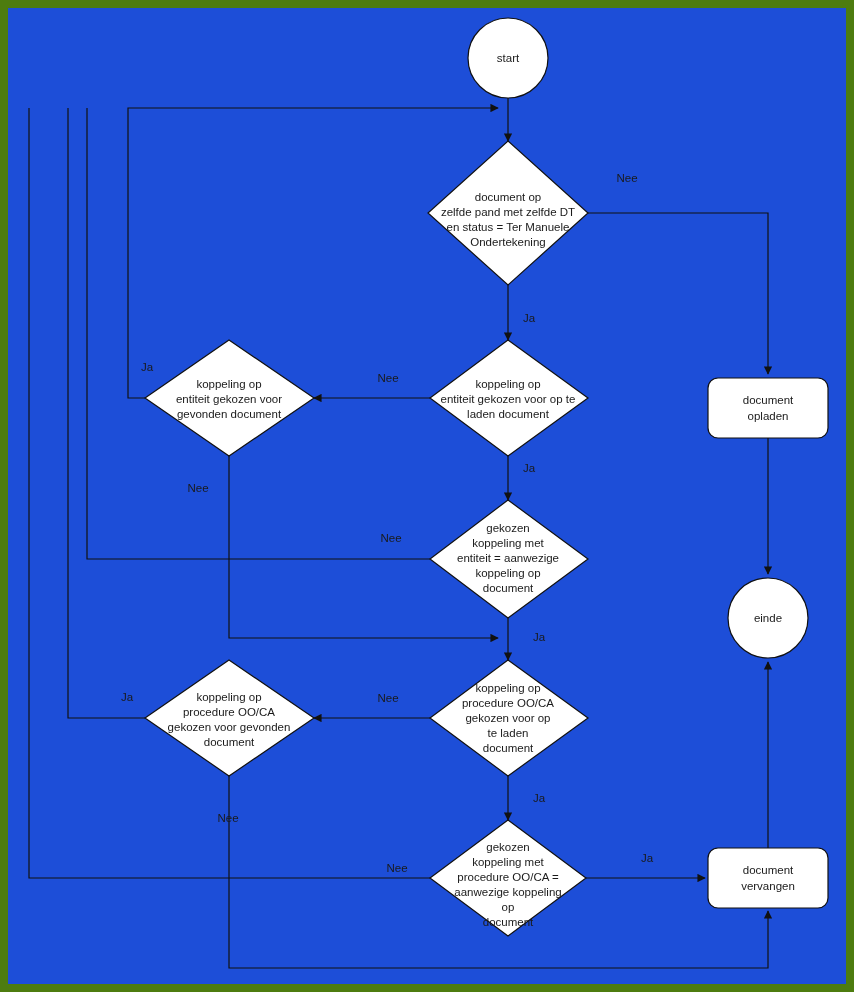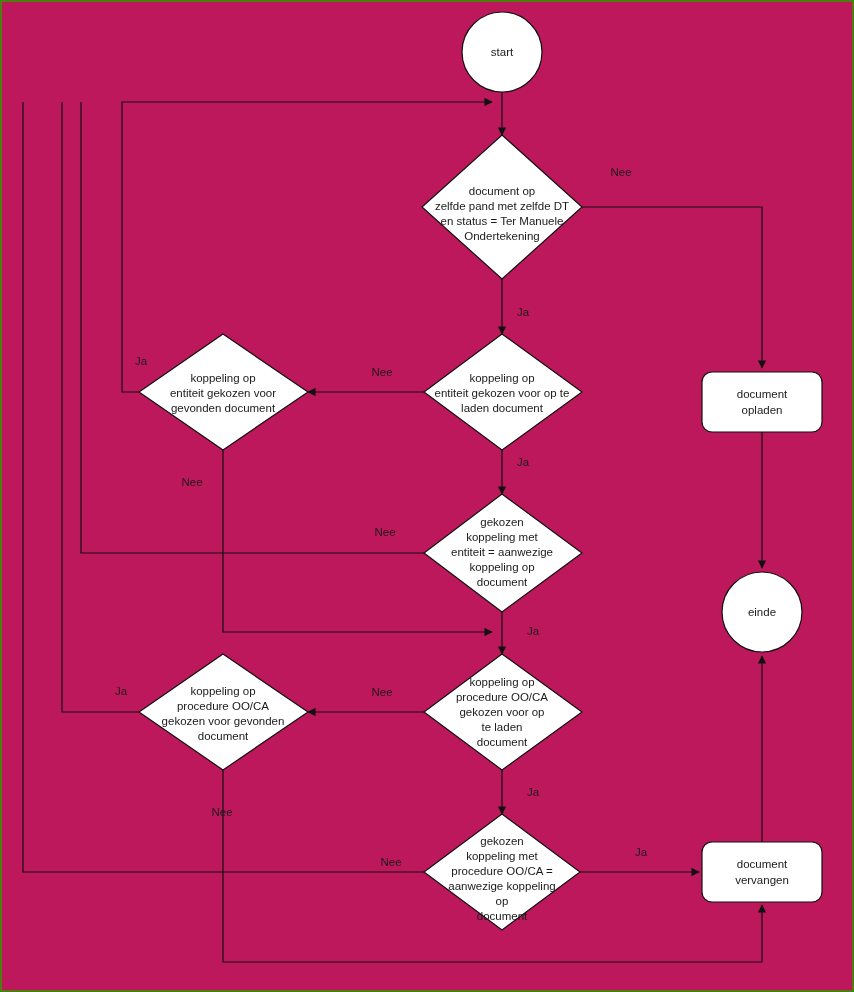--- a/index.html
+++ b/index.html
@@ -1,17 +1,17 @@
 <!DOCTYPE html>
 <html><head>
 <meta charset="utf-8">
 <style>
   html,body{margin:0;padding:0;background:#ffffff;}
   body{width:854px;height:992px;font-family:"Liberation Sans",sans-serif;}
-  #canvas-wrap{position:relative;width:854px;height:992px;background:#be185d;box-sizing:border-box;border:2px solid #4d7c0f;}
+  #canvas-wrap{position:relative;width:854px;height:992px;background:#1d4ed8;box-sizing:border-box;border:8px solid #4d7c0f;}
   svg{display:block;width:854px;height:992px;}
   .shape{fill:#ffffff;stroke:#111111;stroke-width:1.2;}
   .edge{fill:none;stroke:#111111;stroke-width:1.2;}
   .nodetext{font-family:"Liberation Sans",sans-serif;font-size:11.5px;fill:#1a1a1a;text-anchor:middle;dominant-baseline:middle;}
   .edgelabel{font-family:"Liberation Sans",sans-serif;font-size:11.5px;fill:#1a1a1a;text-anchor:middle;dominant-baseline:middle;}
 </style>
 </head>
 <body>
 
 <div id="canvas-wrap">

